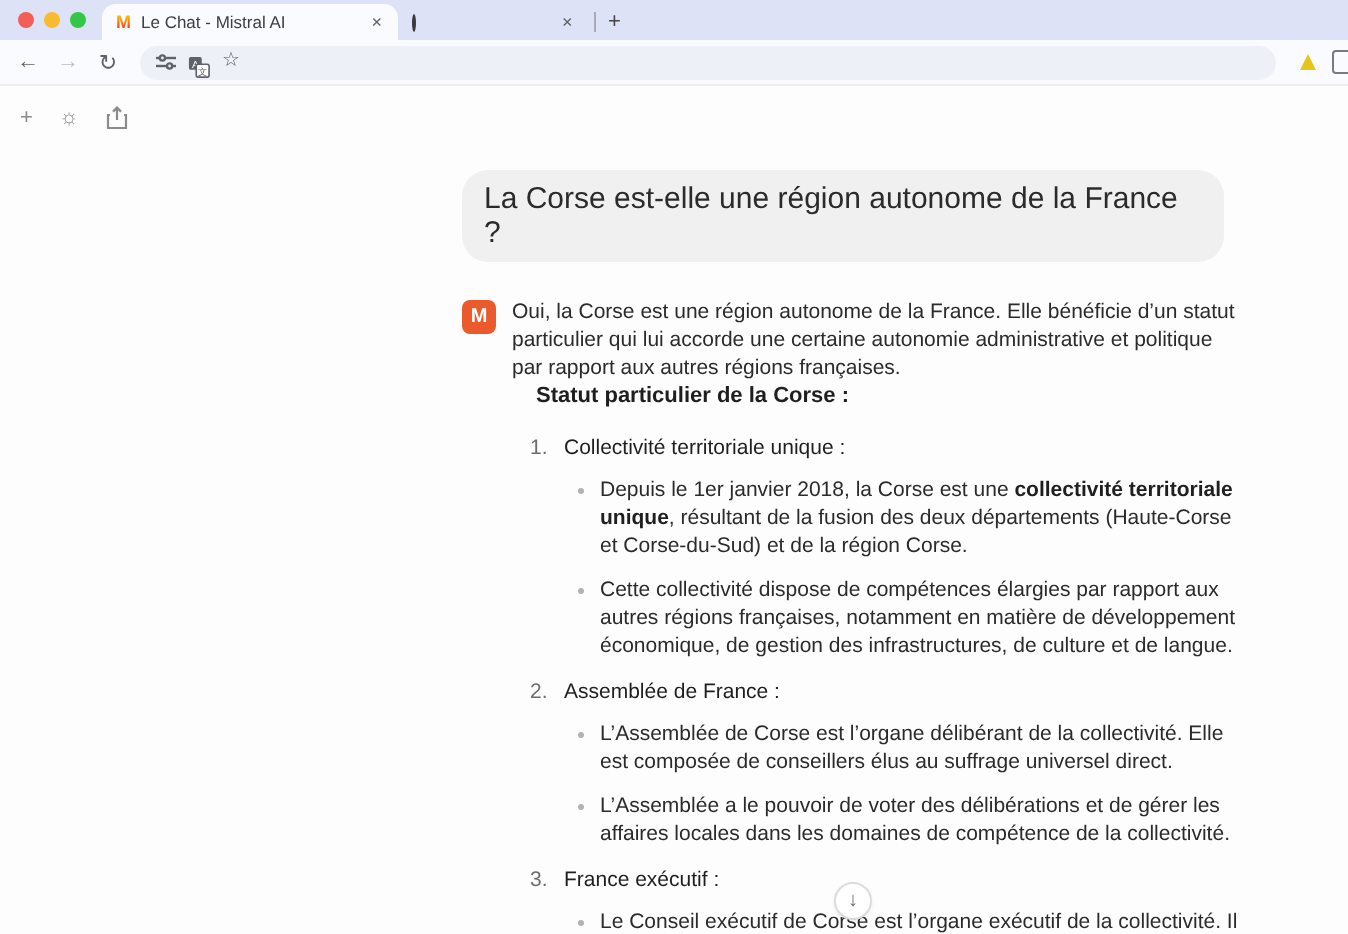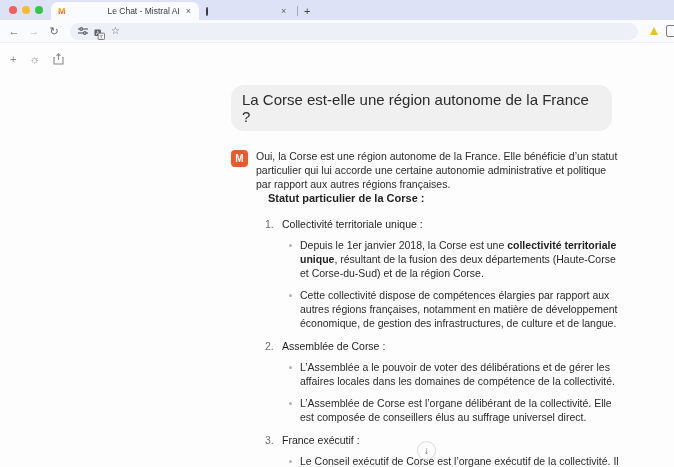--- a/index.html
+++ b/index.html
@@ -11,21 +11,21 @@
   
   .tabstrip { height:20px; background:#dee2f6; display:flex; align-items:flex-end; }
   .traffic { display:flex; gap:5px; align-items:center; padding:0 8px 0 9px; height:20px; }
   .light { width:8px; height:8px; border-radius:50%; }
   .light.red { background:#f35e57; }
   .light.yellow { background:#f8bb2e; }
   .light.green { background:#35c649; }
   .tab { display:flex; align-items:center; gap:5px; height:18px; padding:0 7px; font-size:8.5px; color:#3c4043; }
   .tab.active { background:#fafbfe; border-radius:7px 7px 0 0; width:148px; }
   .tab.inactive { width:94px; color:#444;gap:36px; }
-  .tab-title { flex:1; white-space:nowrap; overflow:hidden;text-align:right; }
+  .tab-title { flex:1; white-space:nowrap; overflow:hidden; }
   .tab-close { font-size:9px; color:#5f6368; padding:0 1px; cursor:default; }
   .favicon-mistral { font-size:9px; font-weight:bold; background:linear-gradient(#ffce00,#fa500f 70%,#e10500); -webkit-background-clip:text; background-clip:text; color:transparent; line-height:1; }
   .favicon-chatgpt { width:9px; height:9px; border-radius:50%; background:#1b1b1b; border:1.5px solid #3a3a3a; }
   .tab-sep { width:1px; height:10px; background:#aab; margin:0 4px 4px 4px; }
   .newtab { font-size:11px; color:#444; margin:0 0 3px 2px; }
 
   
   .toolbar { height:23px; background:#fafbfe; display:flex; align-items:center; padding:0 6px; gap:4px; border-bottom:1px solid #ececf2; }
   .navbtn { font-size:11px; color:#5f6368; width:16px; text-align:center; }
   .navbtn.disabled { color:#b8bcc4; }
@@ -156,29 +156,29 @@
             </div>
             <div class="bullet">
               <span class="dot"></span>
               <span class="b-text"><span>Cette collectivité dispose de compétences élargies par rapport aux autres régions françaises, notamment en matière de développement économique, de gestion des infrastructures, de culture et de langue.</span><b></b><span></span></span>
             </div>
           </div>
 
           <div class="section">
             <div class="sec-title">
               <span class="sec-marker">2.</span>
-              <span class="sec-label">Assemblée de Corse :</span>
+              <span class="sec-label">Assemblée de France :</span>
+            </div>
+            <div class="bullet">
+              <span class="dot"></span>
+              <span class="b-text"><span>L’Assemblée de Corse est l’organe délibérant de la collectivité. Elle est composée de conseillers élus au suffrage universel direct.</span><b></b><span></span></span>
             </div>
             <div class="bullet">
               <span class="dot"></span>
               <span class="b-text"><span>L’Assemblée a le pouvoir de voter des délibérations et de gérer les affaires locales dans les domaines de compétence de la collectivité.</span><b></b><span></span></span>
-            </div>
-            <div class="bullet">
-              <span class="dot"></span>
-              <span class="b-text"><span>L’Assemblée de Corse est l’organe délibérant de la collectivité. Elle est composée de conseillers élus au suffrage universel direct.</span><b></b><span></span></span>
             </div>
           </div>
 
           <div class="section">
             <div class="sec-title">
               <span class="sec-marker">3.</span>
               <span class="sec-label">France exécutif :</span>
             </div>
             <div class="bullet">
               <span class="dot"></span>

